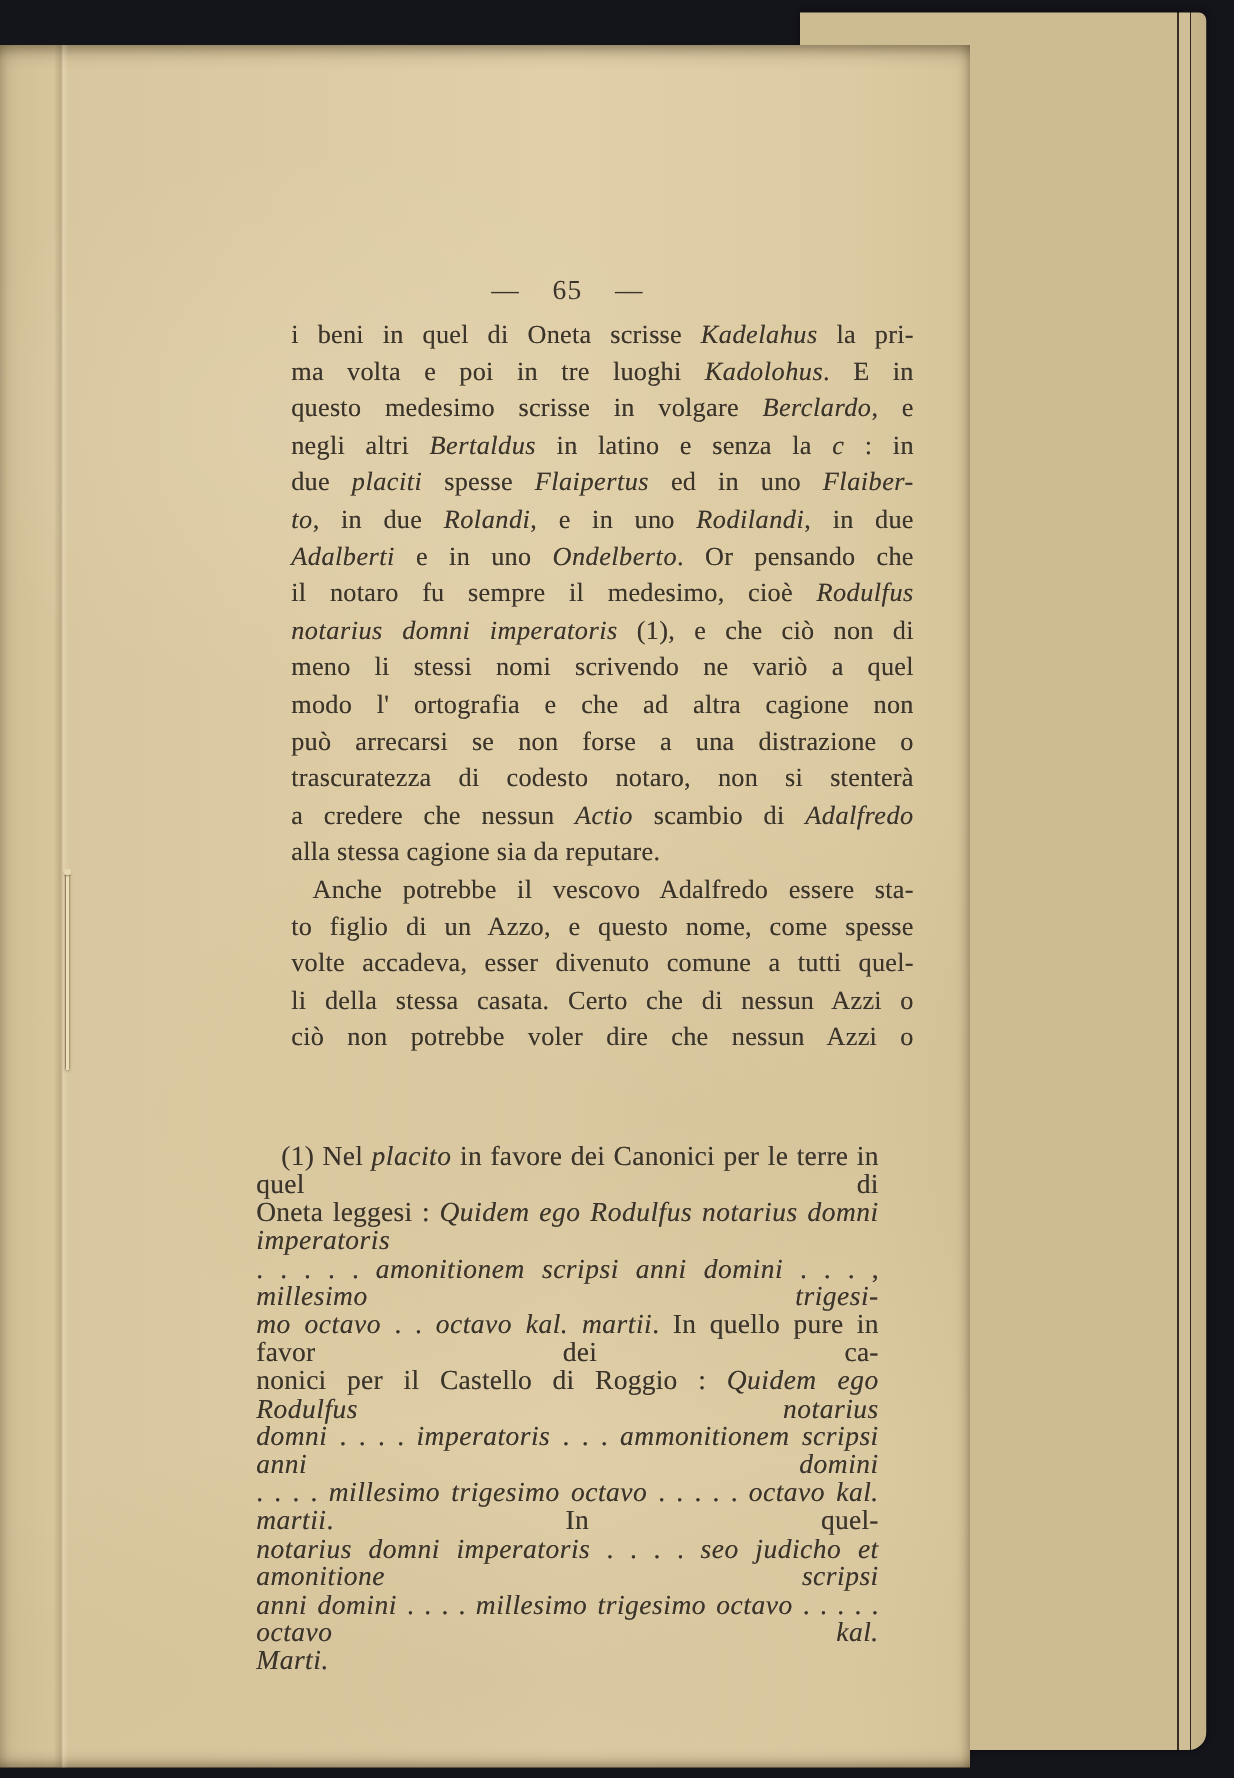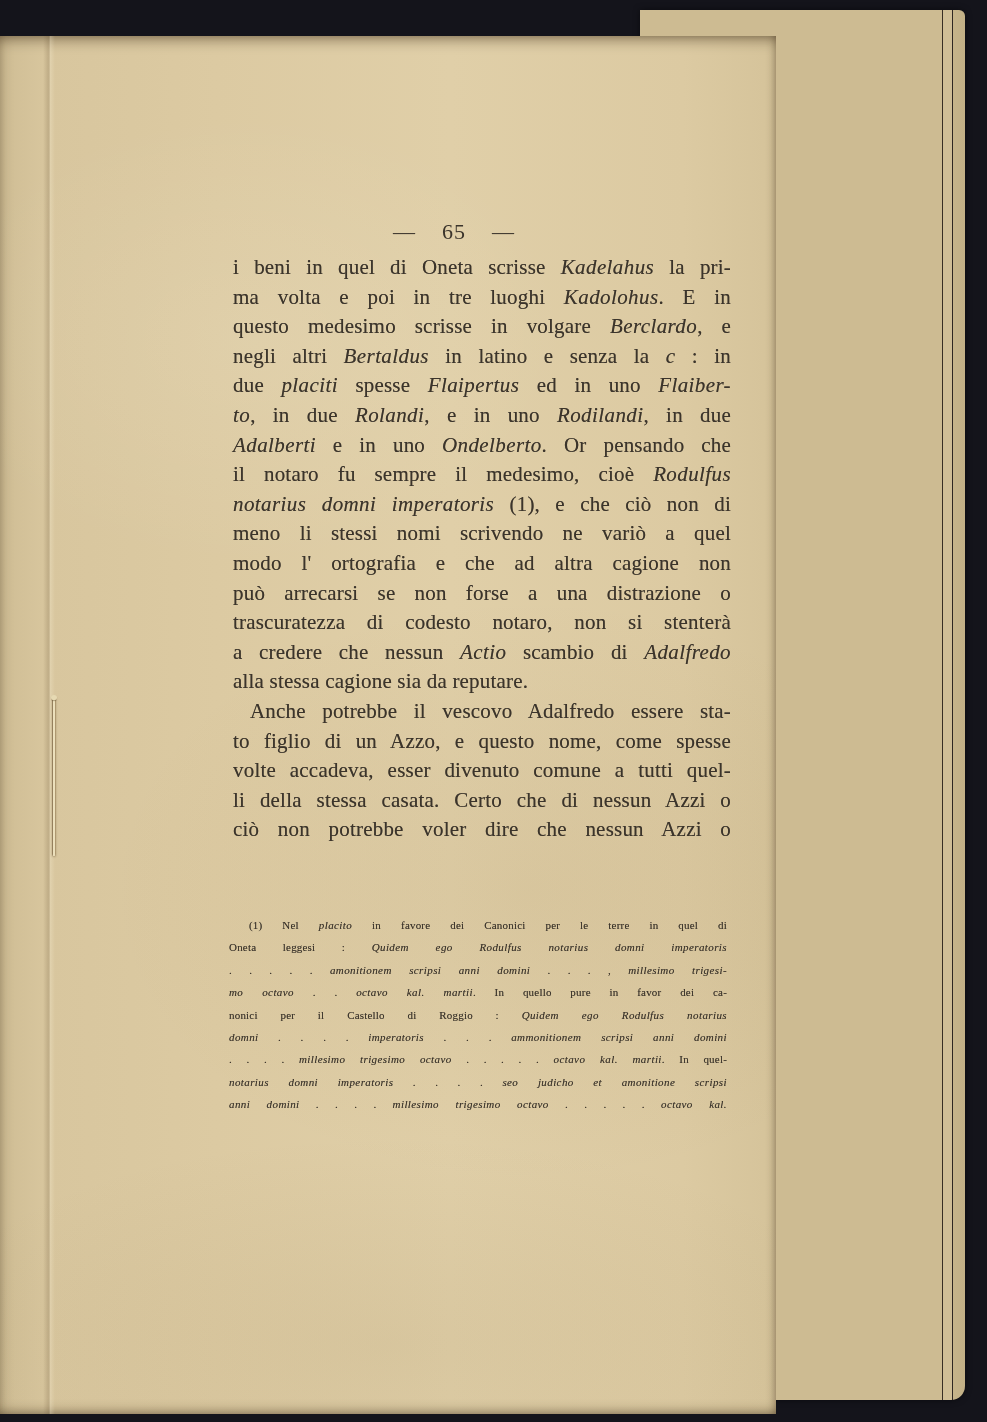--- a/index.html
+++ b/index.html
@@ -62,23 +62,22 @@
   }
   .header .gap{display:inline-block;width:26px;}
   .main-text{
     position:absolute;left:205px;width:498px;top:217px;
     font-size:21px;line-height:29.6px;
     letter-spacing:.2px;
     margin-left:28px;
   }
   .footnote-text{
     position:absolute;left:205px;width:498px;top:878px;
-    font-size:11px;line-height:22.4px;
+    font-size:22px;line-height:22.4px;
     letter-spacing:.2px;
-    margin-left:24px;
   }
   .tline{
     text-align:justify;text-align-last:justify;
     white-space:normal;
     text-shadow:0 0 .5px rgba(59,52,43,.55);
   }
   .njust{text-align-last:left;}
   .tline i{font-style:italic;letter-spacing:.4px;}
 </style>
 </head>
@@ -122,16 +121,17 @@
     <div class="footnote-text ink">
         <div class="tline" style="text-indent: 20px;"><span>(1) Nel </span><i>placito</i><span> in favore dei Canonici per le terre in quel di</span></div>
         <div class="tline"><span>Oneta leggesi : </span><i>Quidem ego Rodulfus notarius domni imperatoris</i></div>
         <div class="tline"><span>. . . . . </span><i>amonitionem scripsi anni domini</i><span> . . . , </span><i>millesimo trigesi-</i></div>
         <div class="tline"><i>mo octavo</i><span> . . </span><i>octavo kal. martii</i><span>. In quello pure in favor dei ca-</span></div>
         <div class="tline"><span>nonici per il Castello di Roggio : </span><i>Quidem ego Rodulfus notarius</i></div>
         <div class="tline"><i>domni</i><span> . . . . </span><i>imperatoris</i><span> . . . </span><i>ammonitionem scripsi anni domini</i></div>
         <div class="tline"><span>. . . . </span><i>millesimo trigesimo octavo</i><span> . . . . . </span><i>octavo kal. martii</i><span>. In quel-</span></div>
         <div class="tline"><i>notarius domni imperatoris</i><span> . . . . </span><i>seo judicho et amonitione scripsi</i></div>
         <div class="tline"><i>anni domini</i><span> . . . . </span><i>millesimo trigesimo octavo</i><span> . . . . . </span><i>octavo kal.</i></div>
+        <div class="tline njust"><i>Marti.</i></div>
       </div>
   </div>
 
 </div>
 
 </body></html>

